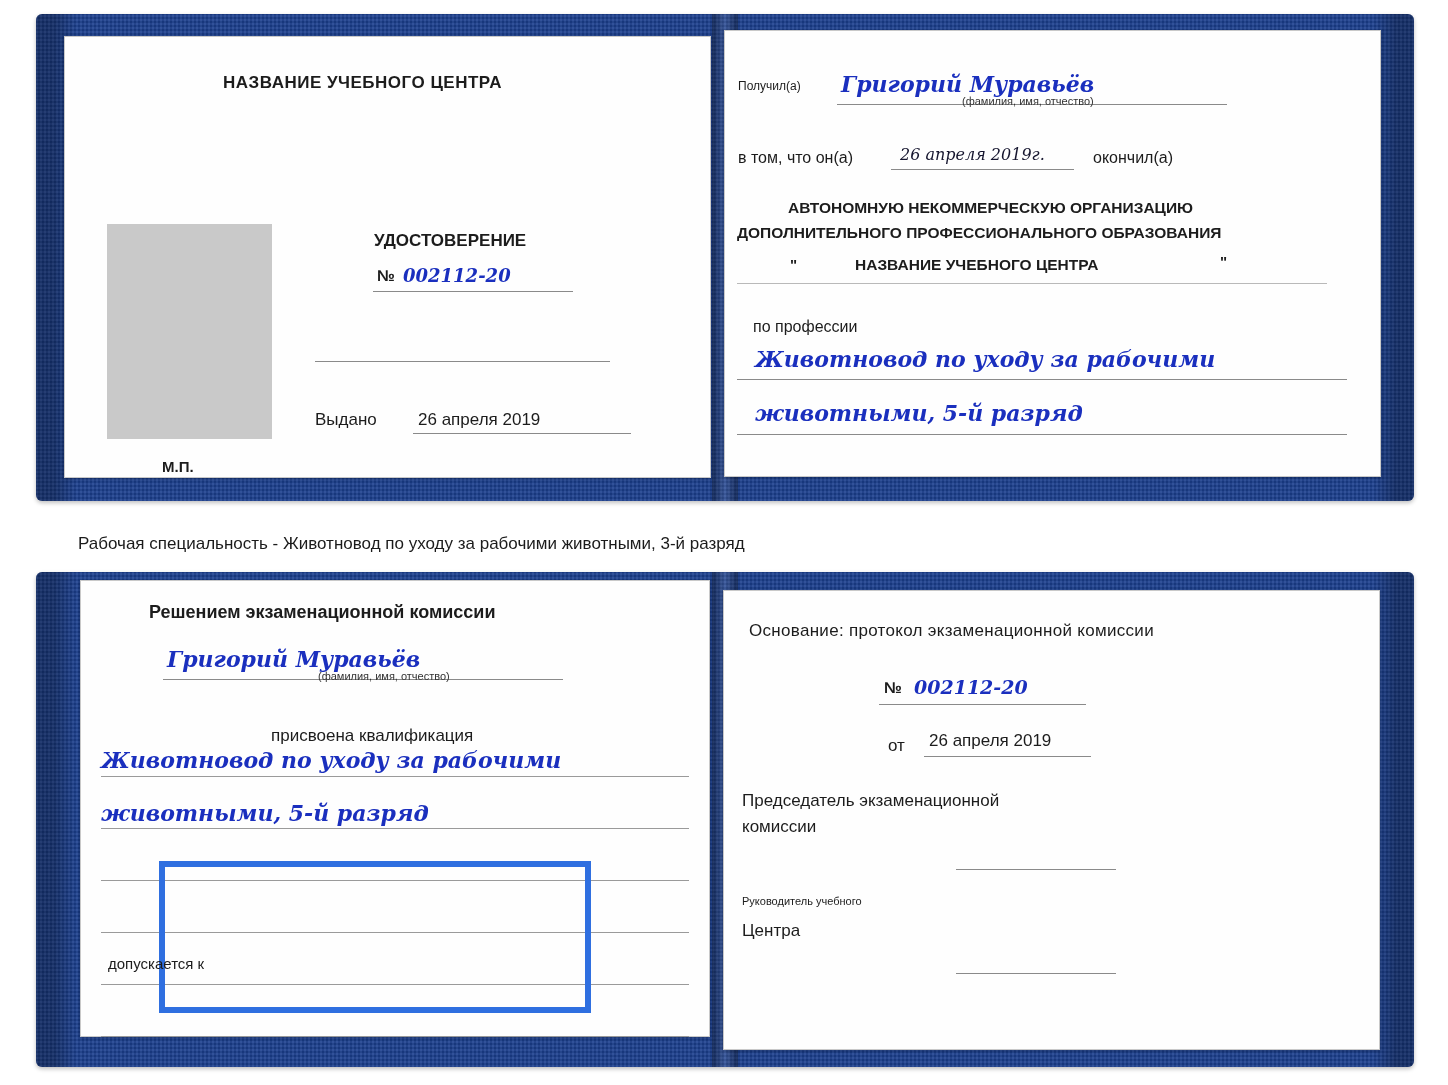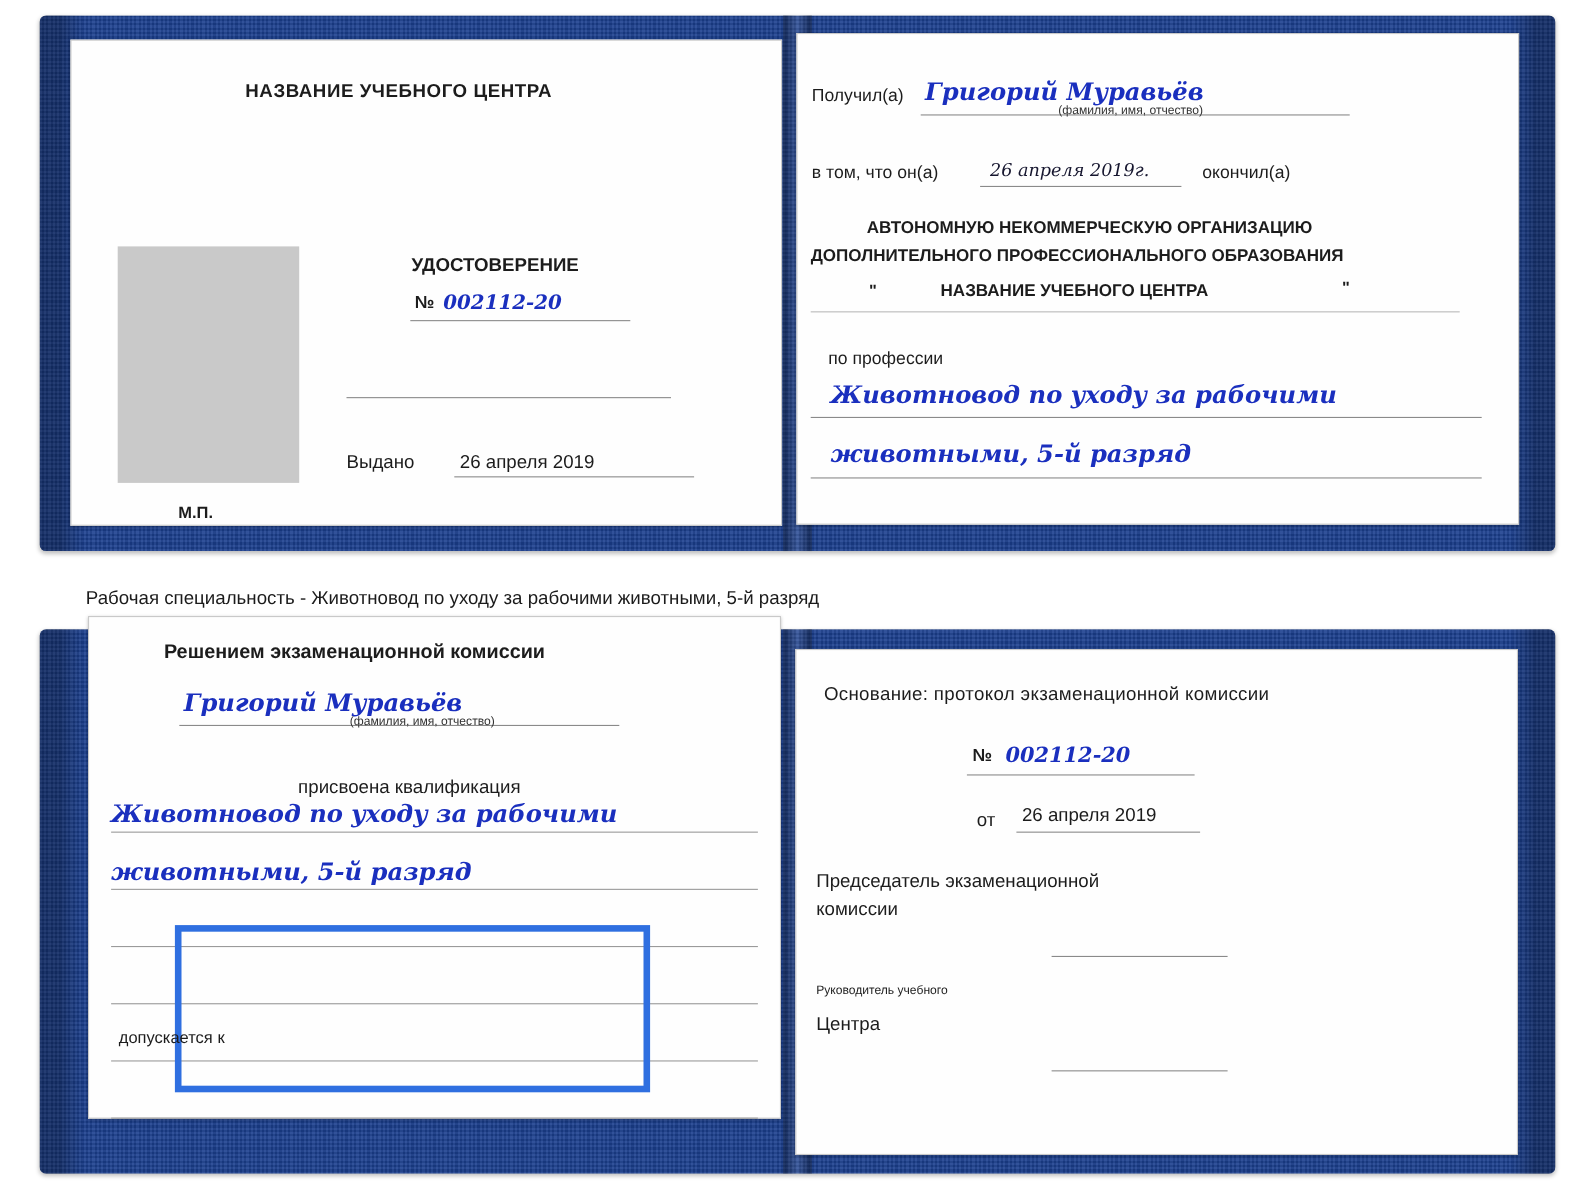--- a/index.html
+++ b/index.html
@@ -25,21 +25,21 @@
      background:linear-gradient(90deg,rgba(0,0,0,.35),rgba(255,255,255,.10),rgba(0,0,0,.35));}
 
   
   .paper{position:absolute;background:#fefefe;border:1px solid #c9c9c9;
      box-shadow:0 1px 3px rgba(0,0,0,.25);}
 
   
   .p1L{left:64px;top:36px;width:645px;height:440px;}
   .p1R{left:724px;top:30px;width:655px;height:445px;}
   
-  .p2L{left:80px;top:560px;width:628px;height:455px;}
+  .p2L{left:80px;top:580px;width:628px;height:455px;}
   .p2R{left:723px;top:590px;width:655px;height:458px;}
 
   .txt{position:absolute;white-space:pre;color:#1c1c1c;}
   .b{font-weight:bold;}
   .hand{font-family:"DejaVu Serif", serif;font-style:italic;color:#1a2fbe;}
   .hand-blk{font-family:"DejaVu Serif", serif;font-style:italic;color:#15152e;}
   .small{font-size:11px;color:#333;}
   .line{position:absolute;border-bottom:1px solid #8a8a8a;}
   .line-lt{position:absolute;border-bottom:1px solid #b9b9b9;}
   .photo{position:absolute;background:#c9c9c9;}
@@ -89,21 +89,21 @@
     <div class="line" style="left:250px;top:324px;width:295px;"></div>
 
     <div class="txt" style="left:250px;top:373px;font-size:17px;">Выдано</div>
     <div class="txt" style="left:353px;top:373px;font-size:17px;">26 апреля 2019</div>
     <div class="line" style="left:348px;top:396px;width:218px;"></div>
 
     <div class="txt b" style="left:97px;top:421px;font-size:15px;">М.П.</div>
   </div>
 
   <div class="paper p1R">
-    <div class="txt" style="left:13px;top:48px;font-size:16px;text-align:right;">Получил(а)</div>
+    <div class="txt" style="left:13px;top:48px;font-size:12px;text-align:right;">Получил(а)</div>
     <div class="txt hand b" style="left:116px;top:40px;font-size:22px;">Григорий Муравьёв</div>
     <div class="line" style="left:112px;top:73px;width:390px;"></div>
     <div class="txt small" style="left:237px;top:64px;">(фамилия, имя, отчество)</div>
 
     <div class="txt" style="left:13px;top:118px;font-size:16px;">в том, что он(а)</div>
     <div class="txt hand-blk" style="left:175px;top:114px;font-size:16px;">26 апреля 2019г.</div>
     <div class="line" style="left:166px;top:138px;width:183px;"></div>
     <div class="txt" style="left:368px;top:118px;font-size:16px;">окончил(а)</div>
 
     <div class="txt b" style="left:63px;top:168px;font-size:15.5px;">АВТОНОМНУЮ НЕКОММЕРЧЕСКУЮ ОРГАНИЗАЦИЮ</div>
@@ -115,21 +115,21 @@
 
     <div class="txt" style="left:28px;top:287px;font-size:16px;">по профессии</div>
 
     <div class="txt hand b" style="left:30px;top:315px;font-size:22px;">Животновод по уходу за рабочими</div>
     <div class="line" style="left:12px;top:348px;width:610px;"></div>
 
     <div class="txt hand b" style="left:30px;top:369px;font-size:22px;">животными, 5-й разряд</div>
     <div class="line" style="left:12px;top:403px;width:610px;"></div>
   </div>
 
-  <div class="caption" style="left:78px;top:534px;">Рабочая специальность - Животновод по уходу за рабочими животными, 5-й разряд</div>
+  <div class="caption" style="left:78px;top:534px;">Рабочая специальность - Животновод по уходу за рабочими животными, 3-й разряд</div>
 
   <div class="booklet two">
     <div class="cover-shade"></div>
     <div class="spine"></div>
   </div>
 
   <div class="sliver" style="left:1348px;top:700px;">–</div>
   <div class="sliver" style="left:1348px;top:760px;">–</div>
   <div class="sliver" style="left:1348px;top:820px;">и</div>
   <div class="sliver" style="left:1348px;top:850px;">а</div>

